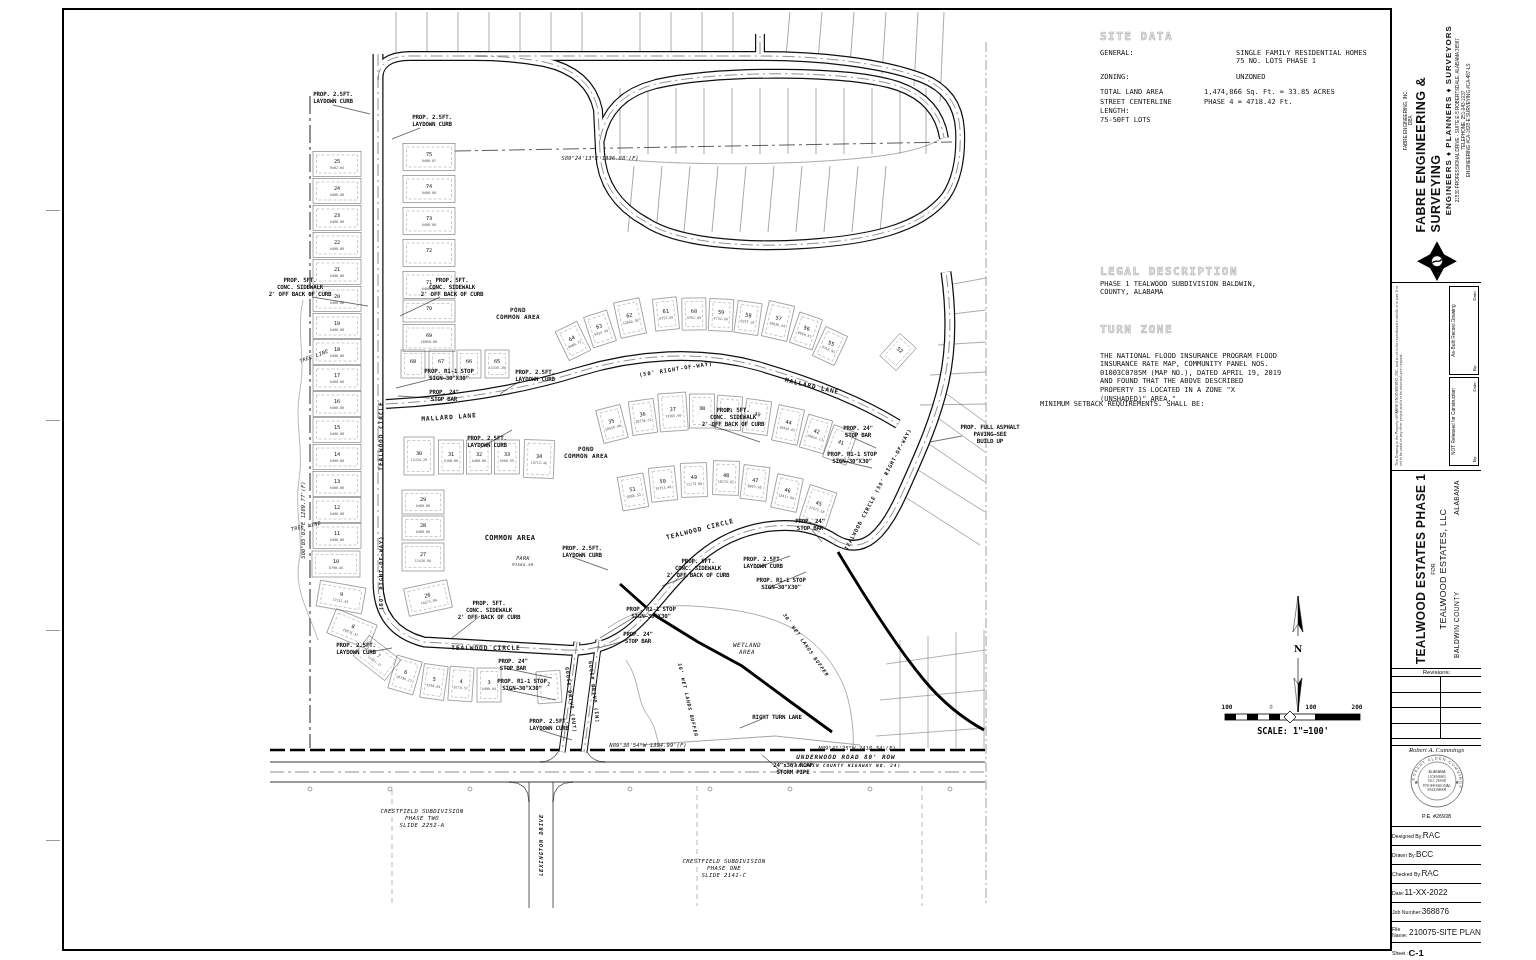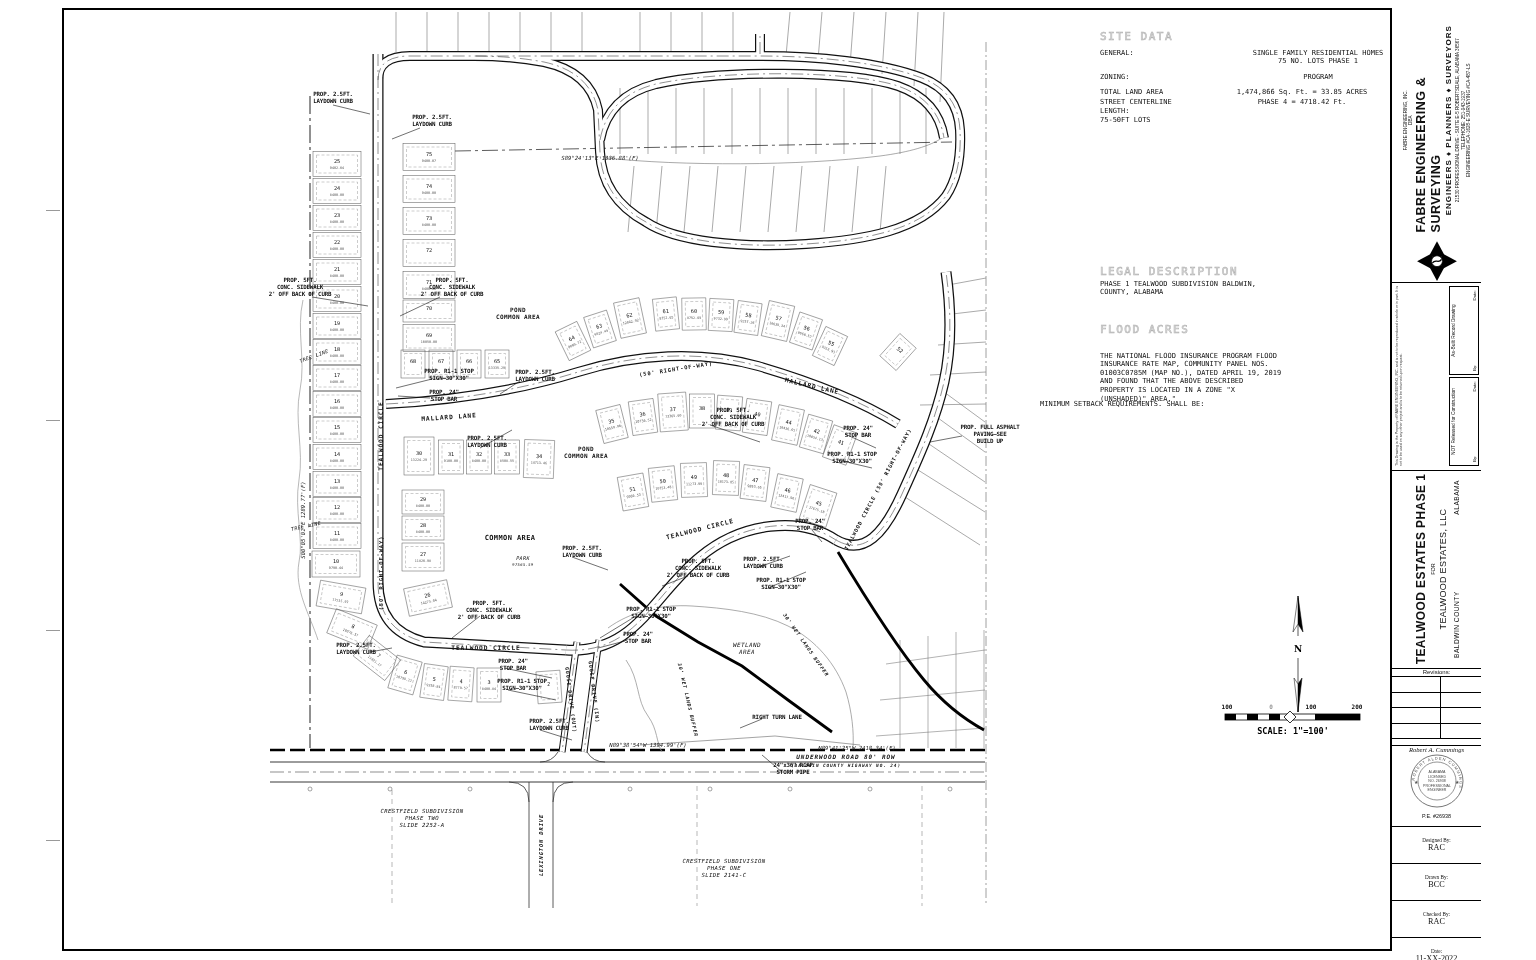--- a/index.html
+++ b/index.html
@@ -3,25 +3,25 @@
 <meta charset="utf-8">
 <style>
   html,body{margin:0;padding:0;background:#fff;}
   body{width:1536px;height:960px;position:relative;overflow:hidden;
        font-family:"DejaVu Sans Mono",monospace;color:#111;}
   .frame{position:absolute;left:62px;top:8px;width:1419px;height:943px;
          border:2px solid #000;box-sizing:border-box;}
   #plan{position:absolute;left:0;top:0;width:1536px;height:960px;}
   
   .notes{position:absolute;font-size:7px;line-height:8.6px;}
-  .ghost{font-family:"DejaVu Sans Mono",monospace;font-weight:400;font-size:11px;
+  .ghost{font-family:"DejaVu Sans Mono",monospace;font-weight:700;font-size:11px;
          letter-spacing:1.5px;color:#e4e4e4;-webkit-text-stroke:0.6px #b3b3b3;}
   .nrow{display:grid;grid-template-columns:104px auto;margin-bottom:1px;}
   .nrow.gap{margin-bottom:7px;gap:32px;}
-  .nv{white-space:pre-line;text-align:center;}
+  .nv{white-space:pre-line;}
   .nbody{white-space:pre-line;margin-top:3px;}
   .setrows{white-space:pre;padding-left:20px;}
   
   .tb{position:absolute;left:1390px;top:8px;width:91px;height:943px;background:#fff;
       border-left:2px solid #000;box-sizing:border-box;}
   .tb .hline{position:absolute;left:0;width:100%;height:0;border-top:1.5px solid #000;}
   .rotbox{position:absolute;left:1px;height:88px;transform:rotate(-90deg);
           transform-origin:0 0;overflow:hidden;}
   .firm{display:flex;align-items:center;justify-content:center;gap:8px;height:88px;}
   .firmcol{display:flex;flex-direction:column;align-items:center;line-height:1.15;}
@@ -43,22 +43,22 @@
          font-size:6.6px;margin-top:5px;letter-spacing:.5px;}
   .rev{position:absolute;left:0;width:100%;font-family:"Liberation Sans",sans-serif;}
   .revttl{text-align:center;font-size:6px;padding:1px 0;}
   .revgrid{border-top:1px solid #000;height:62px;display:grid;grid-template-columns:55% 45%;grid-template-rows:repeat(4,1fr);}
   .revgrid div{border-right:1px solid #000;border-bottom:1px solid #000;}
   .revgrid div:nth-child(2n){border-right:none;}
   .sealbox{position:absolute;left:0;width:100%;text-align:center;font-family:"Liberation Serif",serif;}
   .sealname{font-style:italic;font-size:6.6px;padding-top:1px;}
   .pe{font-size:5.4px;font-family:"Liberation Sans",sans-serif;}
   .fields{position:absolute;left:0;width:100%;display:flex;flex-direction:column;}
-  .fbox{border-top:1.5px solid #000;flex:1;display:flex;flex-direction:column;align-items:center;
-        font-family:Liberation Serif, serif;padding:10px 0;}
+  .fbox{border-top:1.5px solid #000;flex:1;display:flex;flex-direction:row;align-items:center;
+        font-family:Liberation Sans, sans-serif;padding:4px 0;}
   .flabel{font-size:5.2px;}
   .fvalue{font-size:8.2px;margin-top:auto;margin-bottom:1px;white-space:nowrap;}
   .fvalue.big{font-weight:700;font-size:9.5px;}
   .tick{position:absolute;background:#999;}
 </style>
 </head>
 <body>
 
 <div class="frame"></div>
 <div class="tick" style="left:46px;top:210px;width:14px;height:1px"></div>
@@ -876,21 +876,21 @@
 <div class="notes" style="left:1100px;top:33px;width:300px">
   <div class="ghost">SITE DATA</div>
   <div style="margin-top:7px">
     <div class="nrow gap">
         <span>GENERAL:</span>
         <span class="nv">SINGLE FAMILY RESIDENTIAL HOMES
 75 NO. LOTS PHASE 1</span>
       </div>
     <div class="nrow gap">
         <span>ZONING:</span>
-        <span class="nv">PROGRAM</span>
+        <span class="nv">UNZONED</span>
       </div>
     <div class="nrow">
         <span>TOTAL LAND AREA</span>
         <span class="nv">1,474,866 Sq. Ft. =  33.85 ACRES</span>
       </div>
     <div class="nrow">
         <span>STREET CENTERLINE LENGTH:</span>
         <span class="nv">PHASE 4 = 4718.42 Ft.</span>
       </div>
     <div class="nrow">
@@ -900,21 +900,21 @@
   </div>
 </div>
 
 <div class="notes" style="left:1100px;top:268px;width:300px">
   <div class="ghost">LEGAL DESCRIPTION</div>
   <div class="nbody">PHASE 1 TEALWOOD SUBDIVISION BALDWIN,
 COUNTY, ALABAMA</div>
 </div>
 
 <div class="notes" style="left:1100px;top:326px;width:300px">
-  <div class="ghost">FLOOD ACRES</div>
+  <div class="ghost">TURN ZONE</div>
   <div class="nbody" style="margin-top:17px">THE NATIONAL FLOOD INSURANCE PROGRAM FLOOD
 INSURANCE RATE MAP, COMMUNITY PANEL NOS.
 01003C0785M (MAP NO.), DATED APRIL 19, 2019
 AND FOUND THAT THE ABOVE DESCRIBED
 PROPERTY IS LOCATED IN A ZONE "X
 (UNSHADED)" AREA."</div>
 </div>
 
 <div class="notes" style="left:1040px;top:400px;width:300px">
   <div>MINIMUM SETBACK REQUIREMENTS. SHALL BE:</div>

